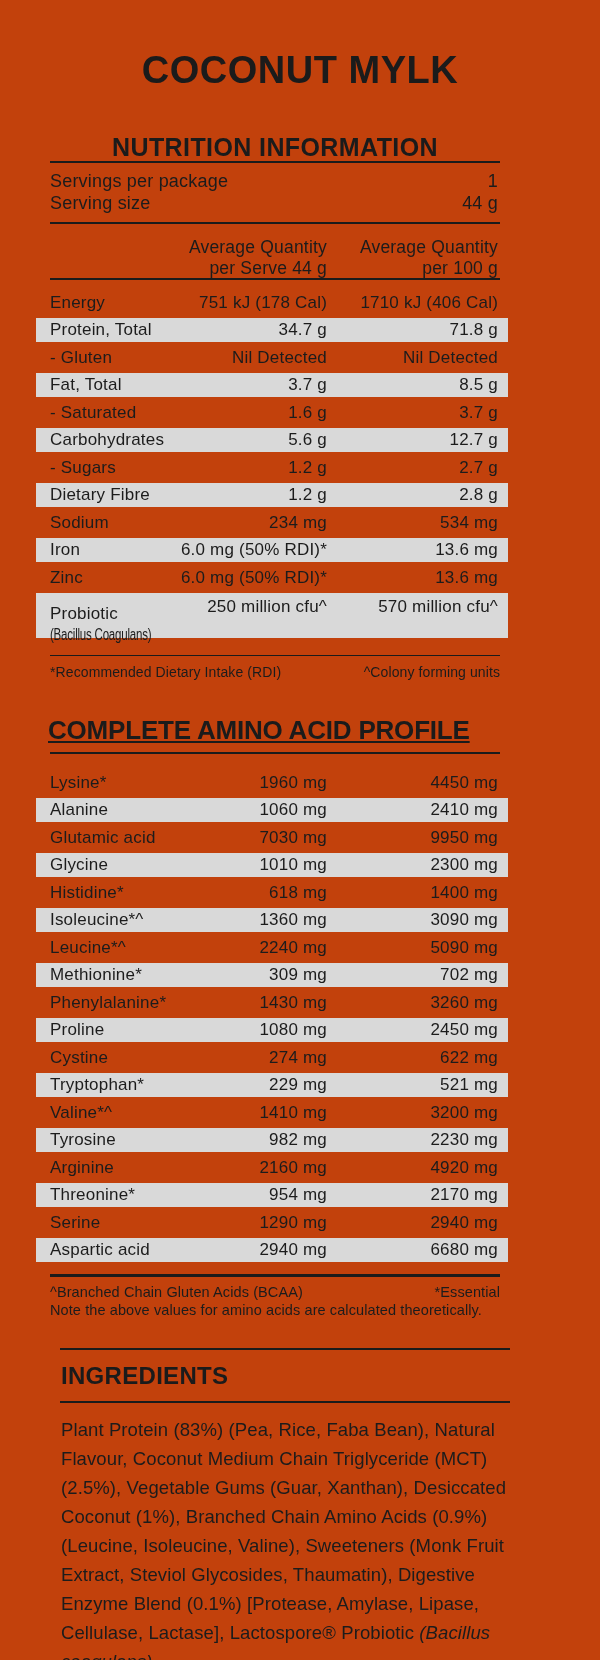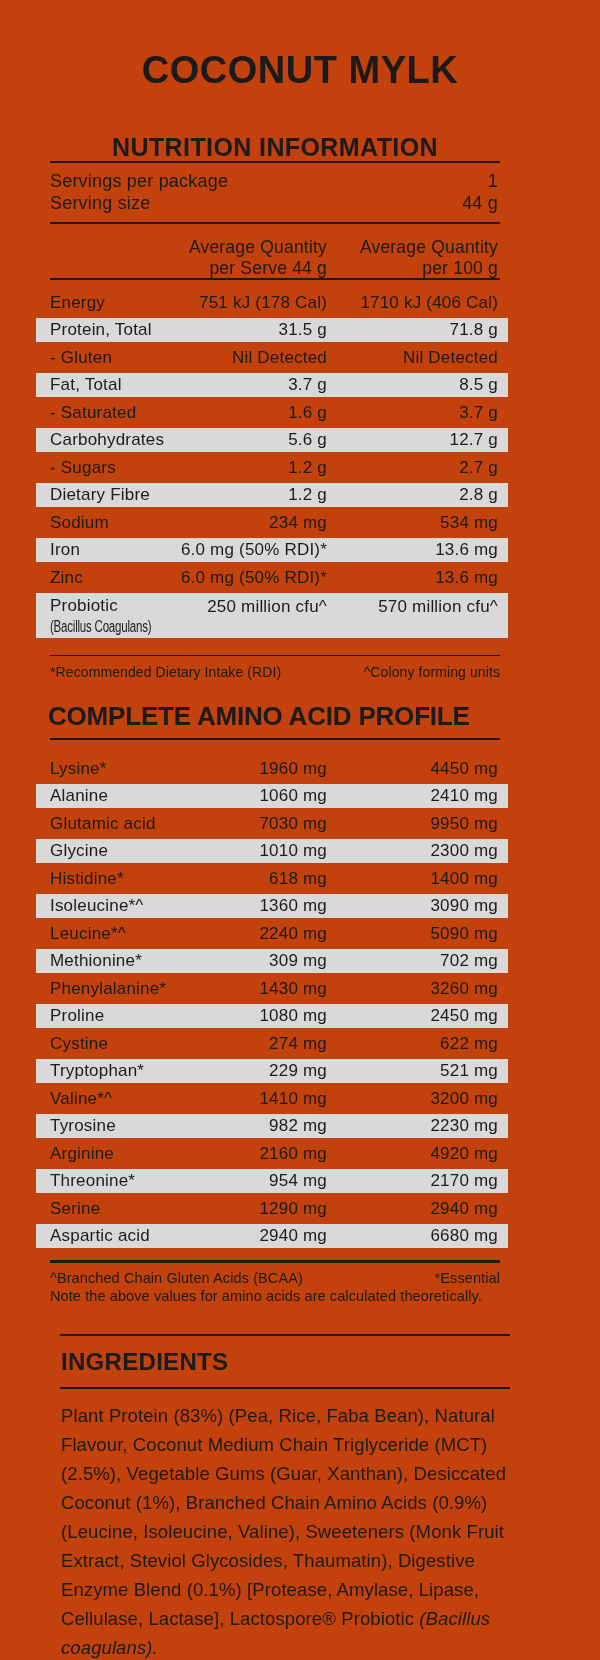--- a/index.html
+++ b/index.html
@@ -46,38 +46,39 @@
 
   .rows { margin-top:9px; }
   .row { position:relative; height:27.5px; font-size:17px; letter-spacing:0.2px; }
   .row.shaded {
     background:linear-gradient(#d9d9d9,#d9d9d9) center / 100% calc(100% - 2.6px) no-repeat;
   }
   .row .lab { position:absolute; left:14px; top:50%; transform:translateY(-50%); white-space:nowrap; }
   .row .v1 { position:absolute; right:181px; top:50%; transform:translateY(-50%); white-space:nowrap; }
   .row .v2 { position:absolute; right:10px; top:50%; transform:translateY(-50%); white-space:nowrap; }
   .row.tall { height:48px; }
-  .row.tall .lab { top:4px; transform:none; }
+  .row.tall .lab { top:12px; transform:none; }
   .row.tall .v1, .row.tall .v2 { top:5px; transform:none; }
   .sub {
     display:block; margin-top:2px;
     font-size:16px; letter-spacing:-0.3px;
     transform:scaleX(0.72); transform-origin:0 0;
     white-space:nowrap;
   }
 
   .foot { display:flex; justify-content:space-between;
     padding:8px 8px 0 14px; font-size:14px; letter-spacing:0.1px; }
   .foot .fl, .foot .fr { white-space:nowrap; }
 
   .amino-heading {
-    margin:21px 0 0 12px;
+    margin:35px 0 0 12px;
     font-size:26px; font-weight:bold; letter-spacing:-0.2px;
     line-height:30px; color:#1b1b1b;
     white-space:nowrap;
+    text-decoration:underline;
   }
   .amino-rule-top { margin-top:7px; }
   .amino-rows { margin-top:15px; }
   .amino-rule-bottom { margin-top:10px; }
   .amino-foot { padding-top:7px; font-size:14.5px; }
   .amino-note { padding:2px 0 0 14px; font-size:14.5px; letter-spacing:0.1px; }
 
   .ing-rule-top { margin:30px 0 0 24px; width:450px; }
   .ing-heading {
     margin:11px 0 0 25px;
@@ -128,21 +129,21 @@
     <div class="rule h2px"></div>
 
     <div class="rows" id="nutrition-rows">
         <div class="row">
     <span class="lab">Energy</span>
     <span class="v1">751 kJ (178 Cal)</span>
     <span class="v2">1710 kJ (406 Cal)</span>
   </div>
         <div class="row shaded">
     <span class="lab">Protein, Total</span>
-    <span class="v1">31.5 g</span>
+    <span class="v1">34.7 g</span>
     <span class="v2">71.8 g</span>
   </div>
         <div class="row">
     <span class="lab">- Gluten</span>
     <span class="v1">Nil Detected</span>
     <span class="v2">Nil Detected</span>
   </div>
         <div class="row shaded">
     <span class="lab">Fat, Total</span>
     <span class="v1">3.7 g</span>

